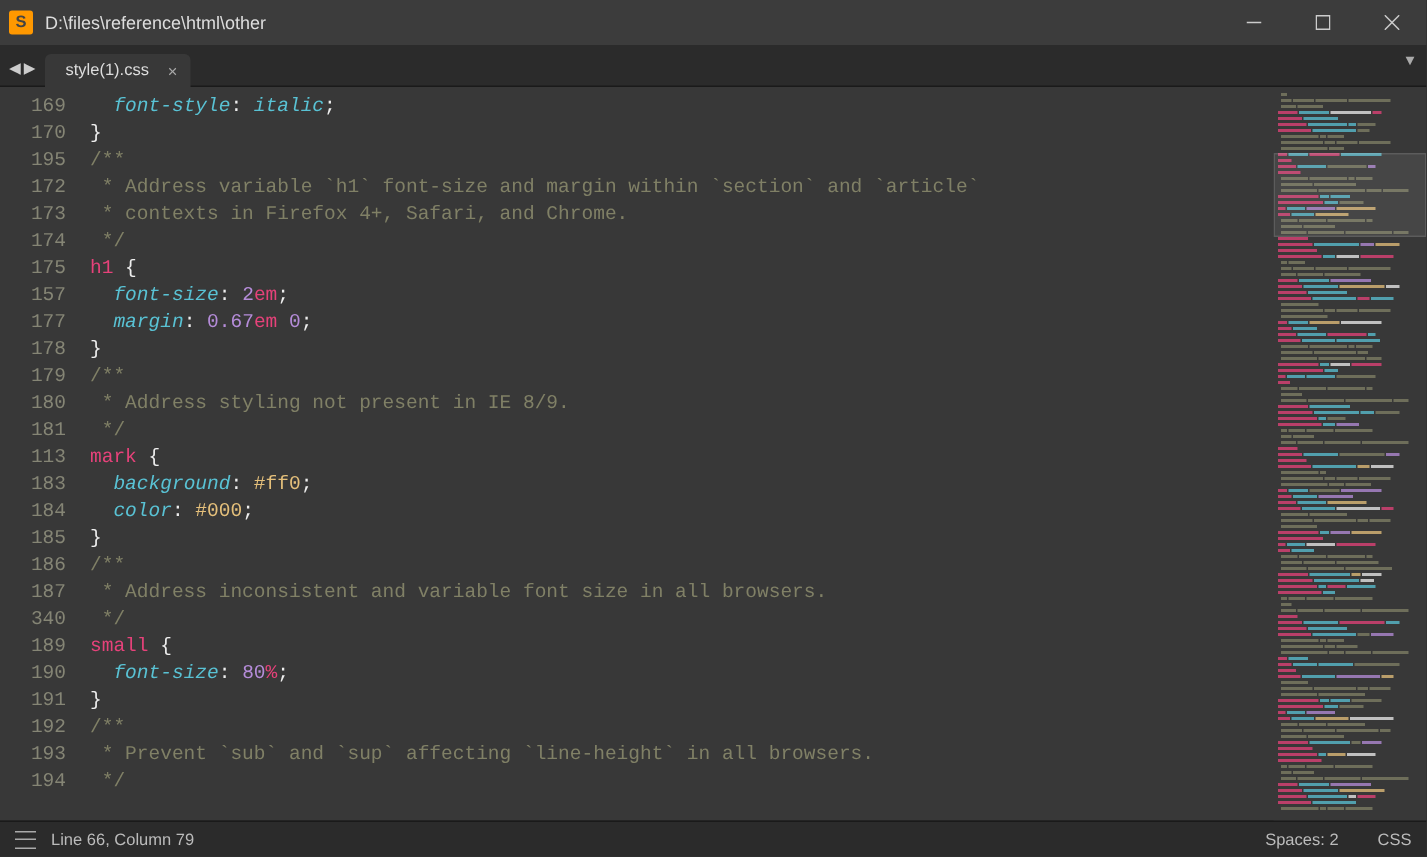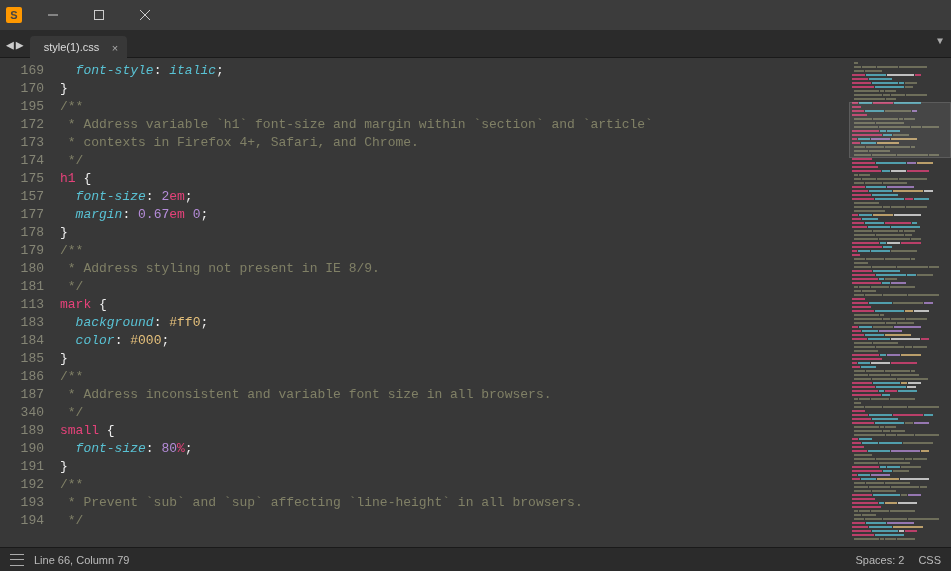--- a/index.html
+++ b/index.html
@@ -111,34 +111,35 @@
     color: #bbb;
     padding: 0 10px;
   }
   .statusbar .menu-icon {
     width: 14px; height: 12px;
     display: flex; flex-direction: column; justify-content: space-between;
     margin-right: 10px;
   }
   .statusbar .menu-icon div { height: 1px; background: #aaa; }
   .statusbar .spacer { flex: 1; }
-  .statusbar .item { margin-left: 14px; }
+  .statusbar .item { margin-left: 26px; }
   .tk-comment { color: #808066; }
   .tk-selector { color: #e6427a; }
   .tk-prop { color: #59c2d4; font-style: italic; }
   .tk-punct { color: #eee; }
   .tk-num { color: #b58cd9; }
   .tk-unit { color: #e6427a; }
   .tk-hex { color: #e5c07b; }
 </style>
 </head>
 <body>
 
 <div class="titlebar">
   <div class="app-icon">S</div>
+  <div class="title">D:\files\reference\html\other</div>
   <div class="win-controls">
     <div class="win-btn">
         <svg viewBox="0 0 10 10">
           <line x1="0" y1="5" x2="10" y2="5"></line>
         </svg>
       </div>
     <div class="win-btn">
         <svg viewBox="0 0 10 10">
           <rect x="0.5" y="0.5" width="9" height="9"></rect>
         </svg>

